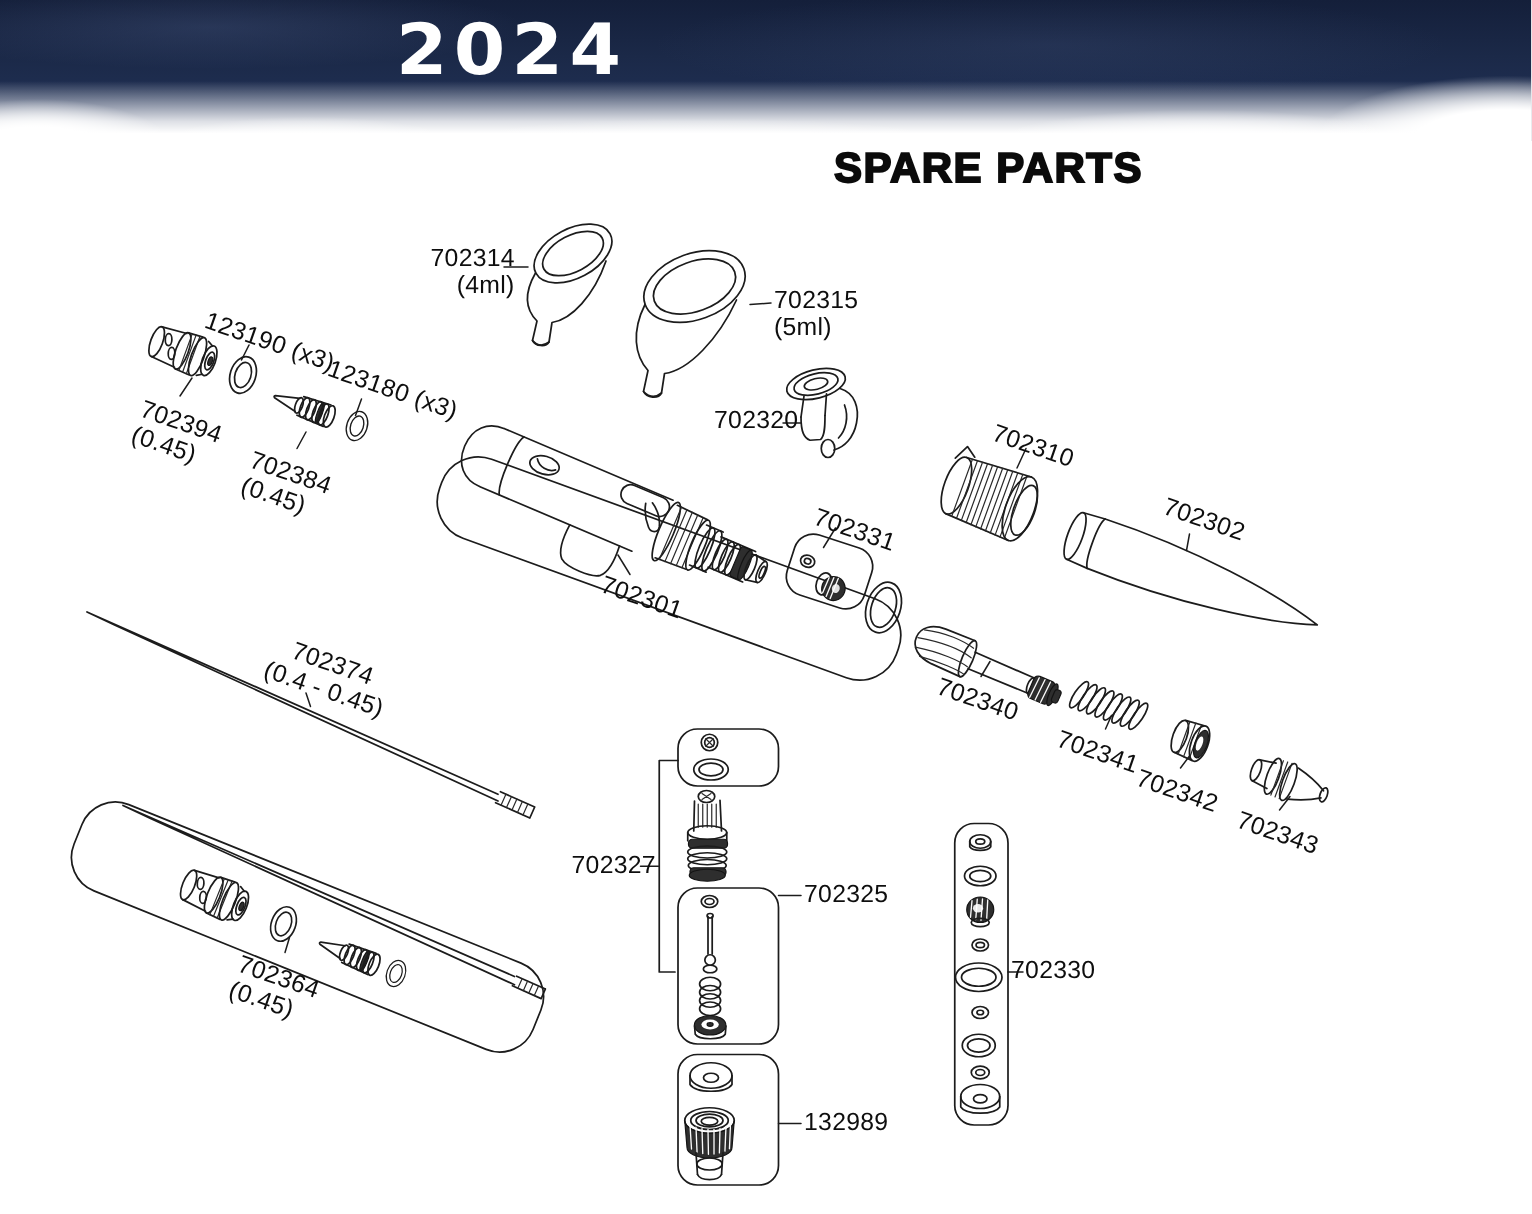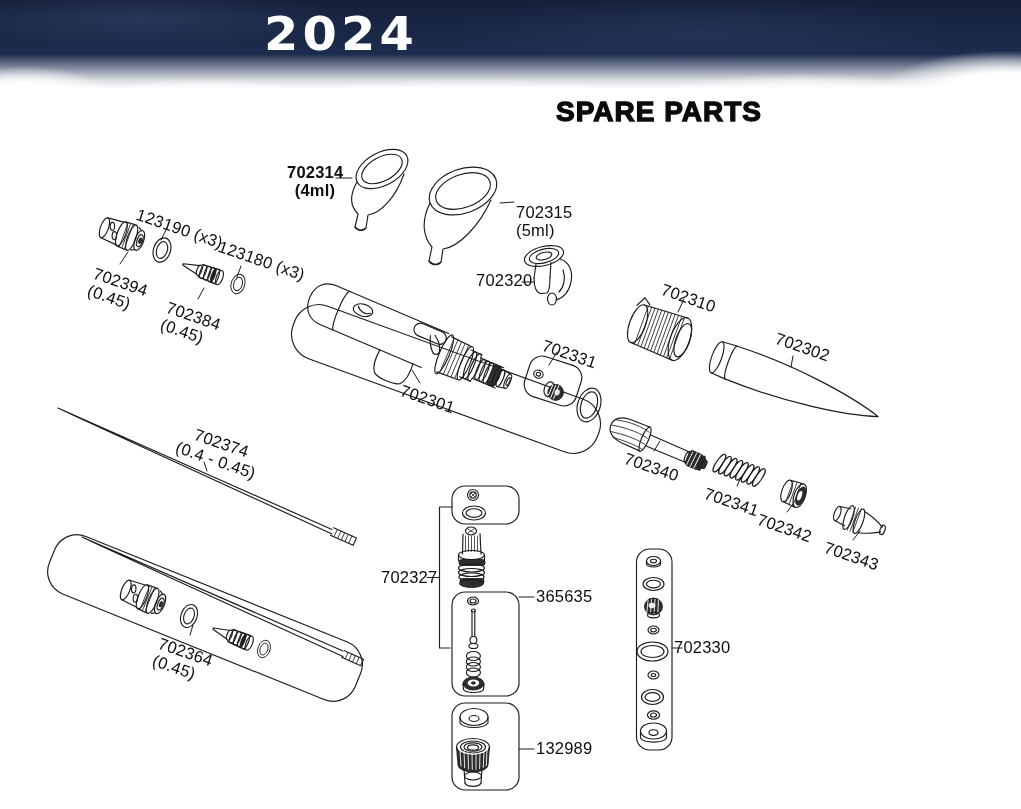--- a/index.html
+++ b/index.html
@@ -48,21 +48,21 @@
   .ldr    { fill:none; stroke:#1c1c1c; stroke-width:1.0; stroke-linecap:round; stroke-linejoin:round; }
   .dk     { fill:#2e2e2e; stroke:#141414; stroke-width:0.8; }
   .wt     { fill:none; stroke:#fafafa; stroke-width:0.9; stroke-linecap:round; }
   
   .plabel {
     position:absolute; color:#0e0e0e; font-size:16.5px; line-height:1.1;
     white-space:nowrap; transform-origin:0 0; letter-spacing:0.2px;
   }
   .rot { transform:rotate(19deg); }
   .ctr { text-align:center; }
-  .rgt { text-align:center;font-weight:bold; }
+  .rgt { text-align:right; }
   .plabel .sz { display:block; }
 </style>
 </head>
 <body>
 
 <div id="stage">
 
   <div class="banner">
     <div class="wisps"></div>
     <div class="clouds"></div>
@@ -357,21 +357,21 @@
       <path d="M427,577.5 L439,577.5"></path>
       <path d="M519,597 L534,597"></path>
       <path d="M672,648 L682,648"></path>
       <path d="M519,749 L534,749"></path>
     </g>
   </svg>
 
   <div class="plabel rgt" style="left:287px; top:163px; width:56px;">
     <span>702314</span><span class="sz">(4ml)</span>
   </div>
-  <div class="plabel" style="left:516px; top:191px;margin-top:12px;">
+  <div class="plabel" style="left:516px; top:191px;">
     <span>702315</span><span class="sz">(5ml)</span>
   </div>
   <div class="plabel" style="left:476px; top:271px;">
     <span>702320</span>
   </div>
   <div class="plabel rot" style="left:140px; top:205px;">
     <span>123190 (x3)</span>
   </div>
   <div class="plabel rot" style="left:222px; top:237px;">
     <span>123180 (x3)</span>
@@ -409,21 +409,21 @@
   <div class="plabel rot ctr" style="left:183px; top:420px; width:88px;">
     <span>702374</span><span class="sz">(0.4 - 0.45)</span>
   </div>
   <div class="plabel rot" style="left:162px; top:634px;">
     <span>702364</span><span class="sz">(0.45)</span>
   </div>
   <div class="plabel" style="left:381px; top:568px;">
     <span>702327</span>
   </div>
   <div class="plabel" style="left:536px; top:587px;">
-    <span>365635</span>
+    <span>702325</span>
   </div>
   <div class="plabel" style="left:674px; top:638px;">
     <span>702330</span>
   </div>
   <div class="plabel" style="left:536px; top:739px;">
     <span>132989</span>
   </div>
 
 </div>
 

